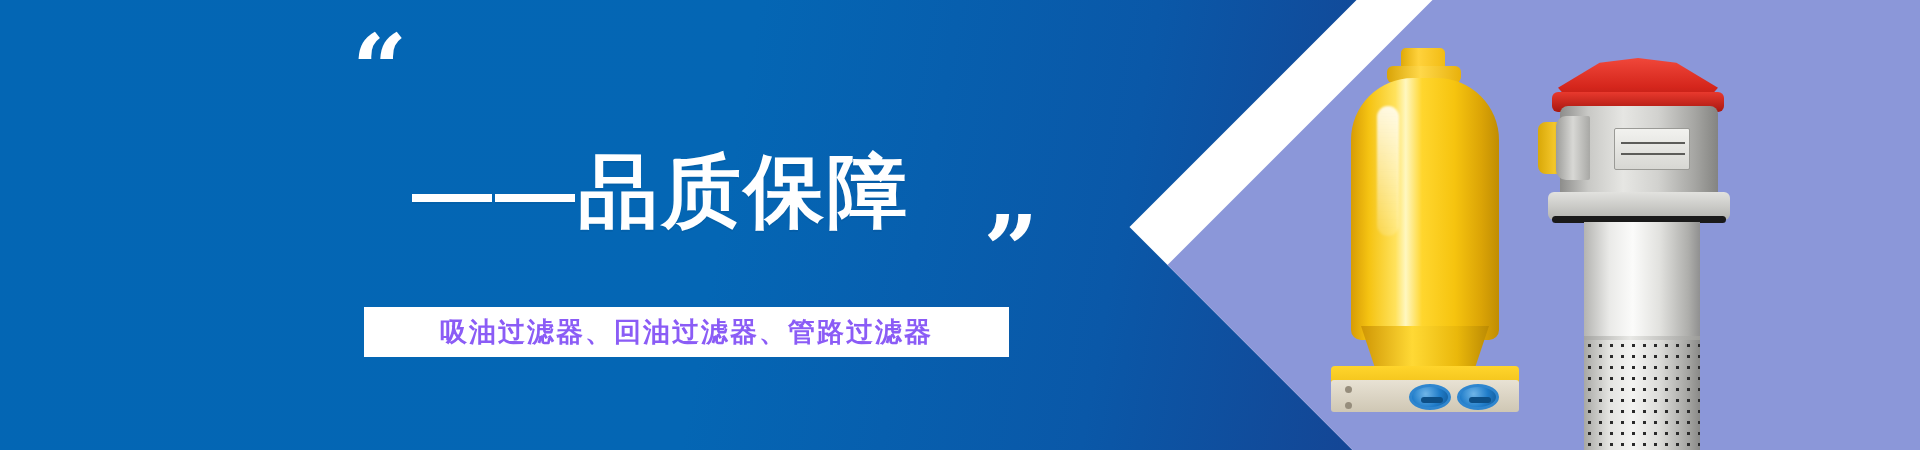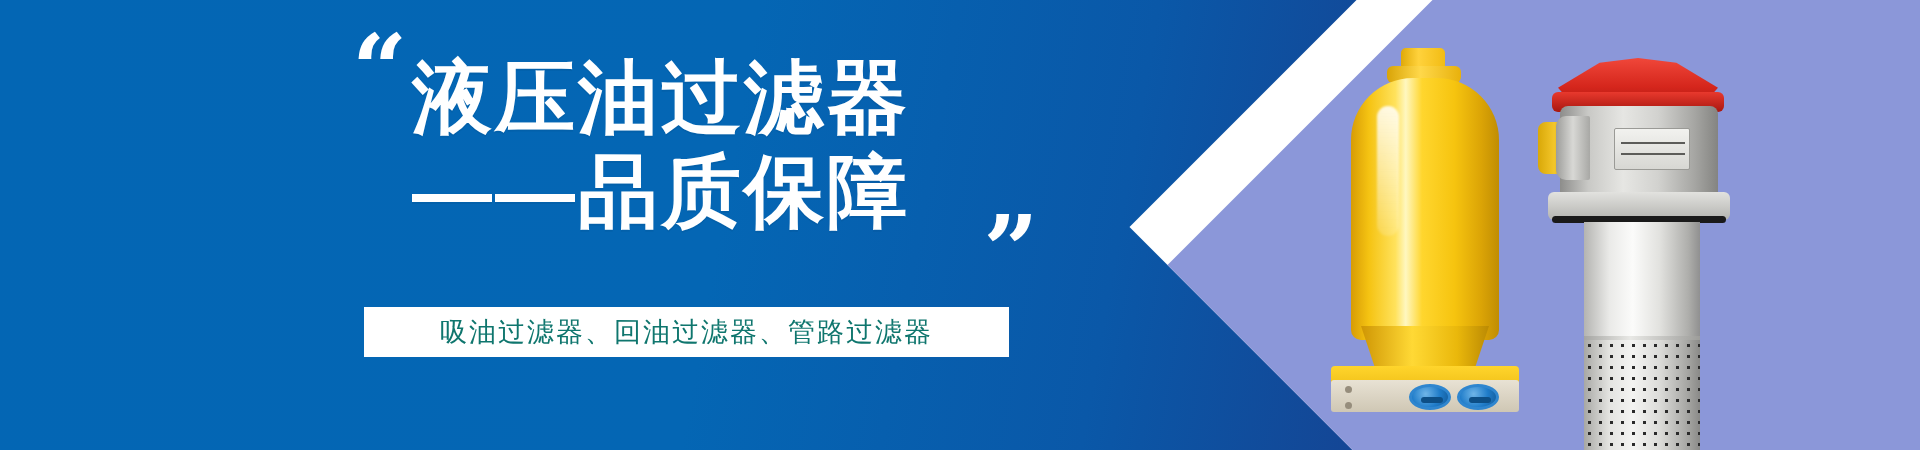--- a/index.html
+++ b/index.html
@@ -62,23 +62,23 @@
     letter-spacing:-2px;
   }
   .sub-box{
     position:absolute;
     left:364px; top:307px;
     width:645px; height:50px;
     background:#ffffff;
     display:flex; align-items:center; justify-content:center;
   }
   .sub-box span{
-    color:#0f766e;
+    color:#8b5cf6;
     font-size:27px;
-    font-weight:400;
+    font-weight:700;
     letter-spacing:2px;
     white-space:nowrap;
   }
   
   .products{ position:absolute; right:0; top:0; width:860px; height:450px; z-index:6; }
 
   
   .prod-yellow{ position:absolute; left:265px; top:48px; width:200px; height:350px; }
   .py-cap{
     position:absolute; left:76px; top:0; width:44px; height:22px;
@@ -247,21 +247,20 @@
       <div class="pw-meshband"></div>
       <div class="pw-mesh"></div>
     </div>
 
   </div>
 
   <div class="copy">
 
     <div class="quote-open">“</div>
 
-    <div class="title-line title-line1">液压油过滤器</div>
 
     <div class="title-line title-line2">——品质保障</div>
 
     <div class="quote-close">„</div>
 
     <div class="sub-box">
       <span>吸油过滤器、回油过滤器、管路过滤器</span>
     </div>
 
   </div>

